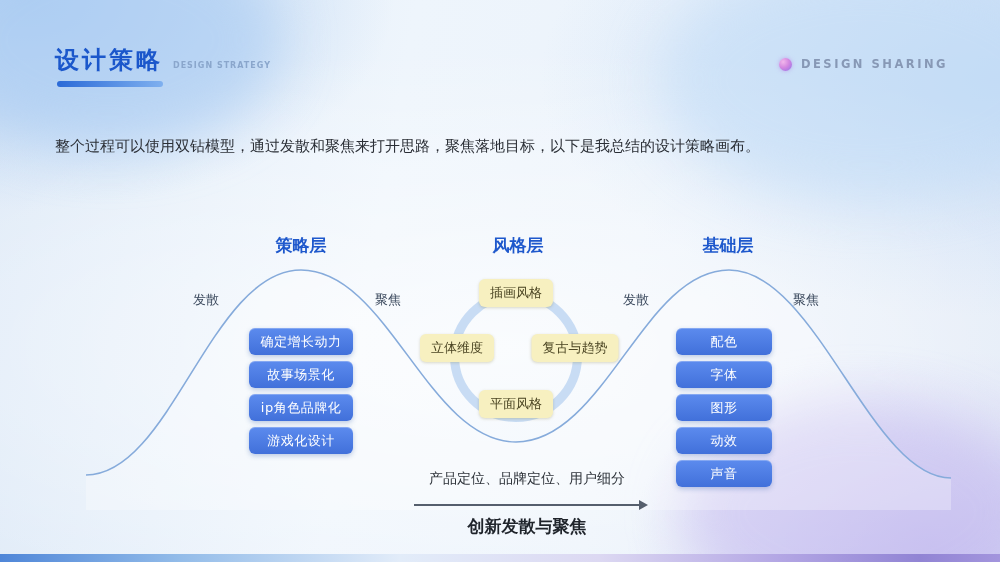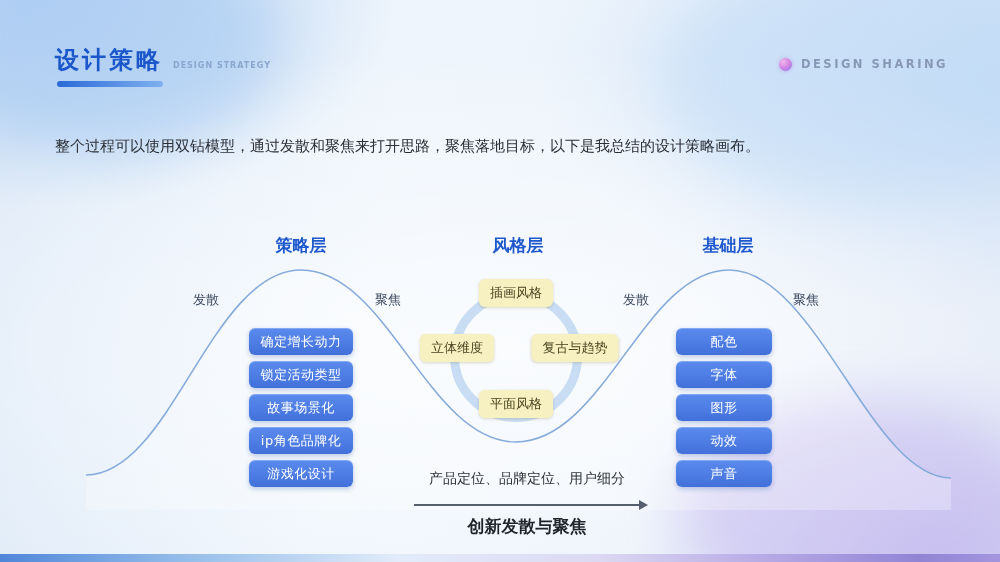--- a/index.html
+++ b/index.html
@@ -133,21 +133,20 @@
     <div class="col-title t2">风格层</div>
     <div class="col-title t3">基础层</div>
 
     <div class="flow-label flow-d1">发散</div>
     <div class="flow-label flow-f1">聚焦</div>
     <div class="flow-label flow-d2">发散</div>
     <div class="flow-label flow-f2">聚焦</div>
 
     <div class="stack stack-left">
       <div class="chip">确定增长动力</div>
-      <div class="chip">锁定活动类型</div>
       <div class="chip">故事场景化</div>
       <div class="chip">ip角色品牌化</div>
       <div class="chip">游戏化设计</div>
     </div>
 
     <div class="stack stack-right">
       <div class="chip">配色</div>
       <div class="chip">字体</div>
       <div class="chip">图形</div>
       <div class="chip">动效</div>

